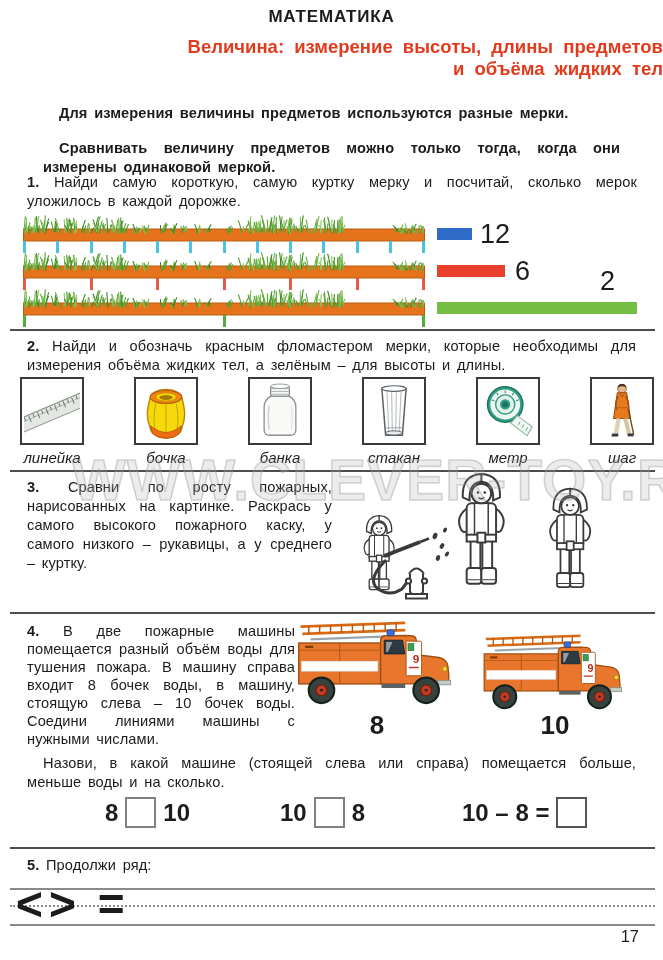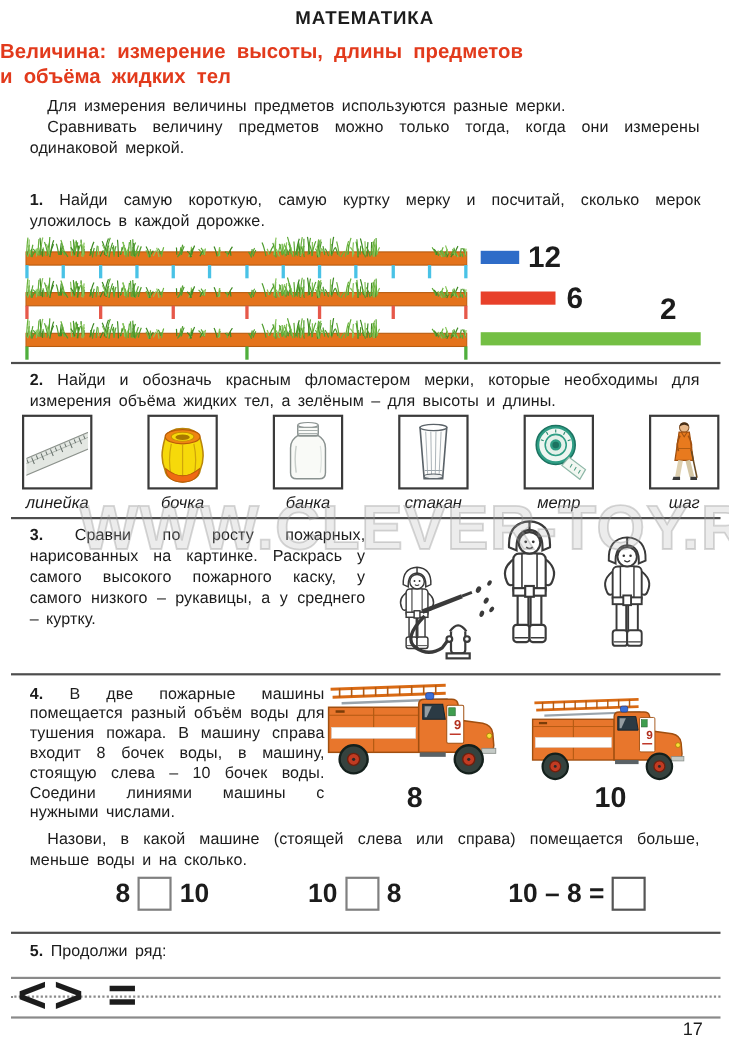--- a/index.html
+++ b/index.html
@@ -2,34 +2,34 @@
 <html><head>
 <meta charset="utf-8">
 <style>
   html,body{margin:0;padding:0;}
   body{width:663px;height:960px;position:relative;background:#fff;color:#1c1c1c;
        font-family:"Liberation Sans","DejaVu Sans",sans-serif;overflow:hidden;}
   .abs{position:absolute;}
   .txt{font-size:14.6px;line-height:19px;text-align:justify;word-spacing:2.5px;letter-spacing:.1px;}
   .tasknum{font-weight:bold;}
   h1#title{margin:0;font-size:17px;font-weight:bold;letter-spacing:.8px;text-align:center;width:100%;top:7px;left:0;position:absolute;}
-  #subtitle{top:36px;left:0;width:100%;text-align:left;font-size:18.5px;font-weight:bold;
+  #subtitle{top:36px;left:0;width:100%;text-align:right;font-size:18.5px;font-weight:bold;
             color:#e23a1c;line-height:22px;word-spacing:5px;}
   #intro{top:88px;left:27px;width:609px;}
-  #intro p{margin:0;text-indent:16px;}
+  #intro p{margin:16px;text-indent:16px;font-weight:bold;}
   .divider{left:10px;width:645px;height:0;border-top:2.2px solid #4d4d4d;}
   
   #task1-text{top:173px;left:27px;width:610px;}
   #measure-area{top:212px;left:23px;width:616px;height:116px;}
   .measure-row{position:absolute;left:0;width:616px;height:42px;}
   .grass-svg{display:block;width:402px;height:30px;}
   .tick-row{position:absolute;left:0;top:29px;width:402px;height:12px;display:flex;justify-content:space-between;}
   .tick{width:3px;height:12px;display:block;}
   .count-bar{position:absolute;left:414px;top:16px;height:12px;}
-  .count-num{position:absolute;top:8px;font-size:27px;font-weight:bold;line-height:1;}
+  .count-num{position:absolute;top:8px;font-size:27px;font-weight:normal;line-height:1;}
   
   #task2-text{top:337px;left:27px;width:609px;}
   #cards{top:377px;left:20px;width:614px;display:flex;justify-content:space-between;}
   .card-wrap{width:44px;}
   .card-box{width:60px;height:64px;border:2px solid #3a3a3a;background:#fff;display:flex;align-items:center;justify-content:center;}
   .card-label{margin-top:4px;text-align:center;font-style:italic;font-size:15px;white-space:nowrap;width:64px;}
   
   #task3-text{top:478px;left:27px;width:305px;}
   #firemen{top:468px;left:350px;}
   

